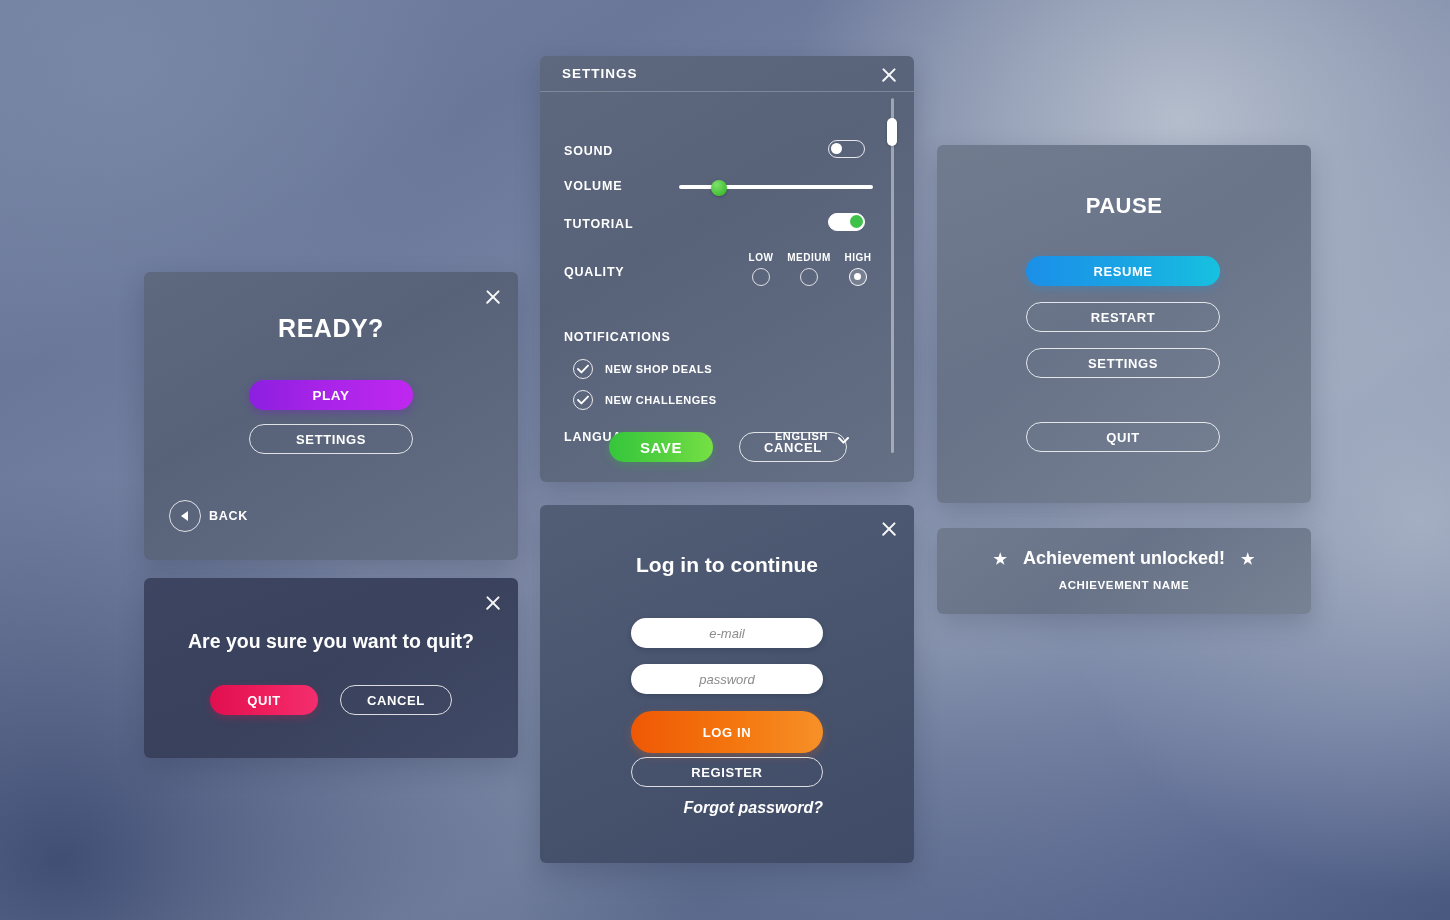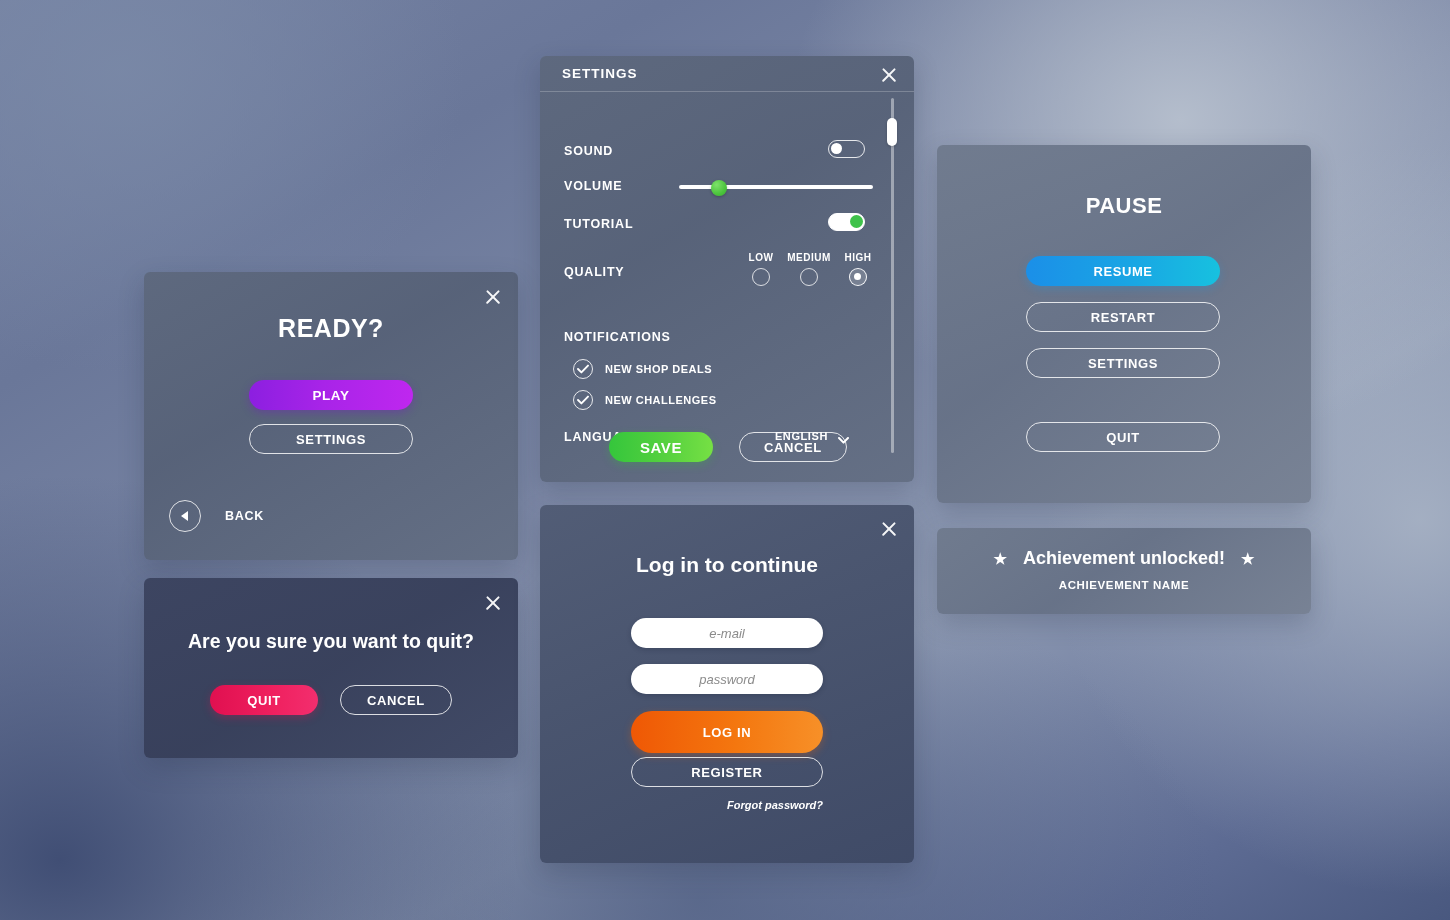--- a/index.html
+++ b/index.html
@@ -95,21 +95,21 @@
     font-size: 13.5px;
     background: linear-gradient(90deg, #8c1fe0 0%, #a824e8 45%, #bf27ef 100%);
     box-shadow: 0 3px 8px rgba(120,20,200,0.35);
   }
   #btn-ready-settings {
     position: absolute; left: 105px; top: 152px; width: 164px; height: 30px;
     font-size: 13px;
   }
   #back-group {
     position: absolute; left: 25px; top: 228px;
-    display: flex; align-items: center; gap: 24px; cursor: pointer;
+    display: flex; align-items: center; gap: 8px; cursor: pointer;
   }
   .back-circle {
     width: 32px; height: 32px; border-radius: 50%;
     border: 1.4px solid rgba(255,255,255,0.8);
     display: flex; align-items: center; justify-content: center;
   }
   .back-circle svg { display: block; }
   #back-label { font-size: 12.5px; font-weight: bold; letter-spacing: .7px; }
 
   
@@ -283,21 +283,21 @@
     font-size: 13px;
     background: linear-gradient(90deg, #ef5805 0%, #f4770f 55%, #f79028 100%);
     box-shadow: 0 3px 8px rgba(240,100,10,0.3);
   }
   #btn-register {
     position: absolute; left: 91px; top: 252px; width: 192px; height: 30px;
     font-size: 13px;
   }
   #forgot-password {
     position: absolute; right: 91px; top: 294px;
-    font-size: 11px; font-style: italic; font-weight: bold;
+    font-size: 16px; font-style: italic; font-weight: bold;
     color: #fff; cursor: pointer;
   }
 
   
   #pause-panel { left: 937px; top: 145px; width: 374px; height: 358px; }
   #pause-title {
     position: absolute; left: 0; top: 48px; width: 100%;
     text-align: center; font-size: 22px; font-weight: bold; letter-spacing: .5px;
   }
   .pause-btn {

